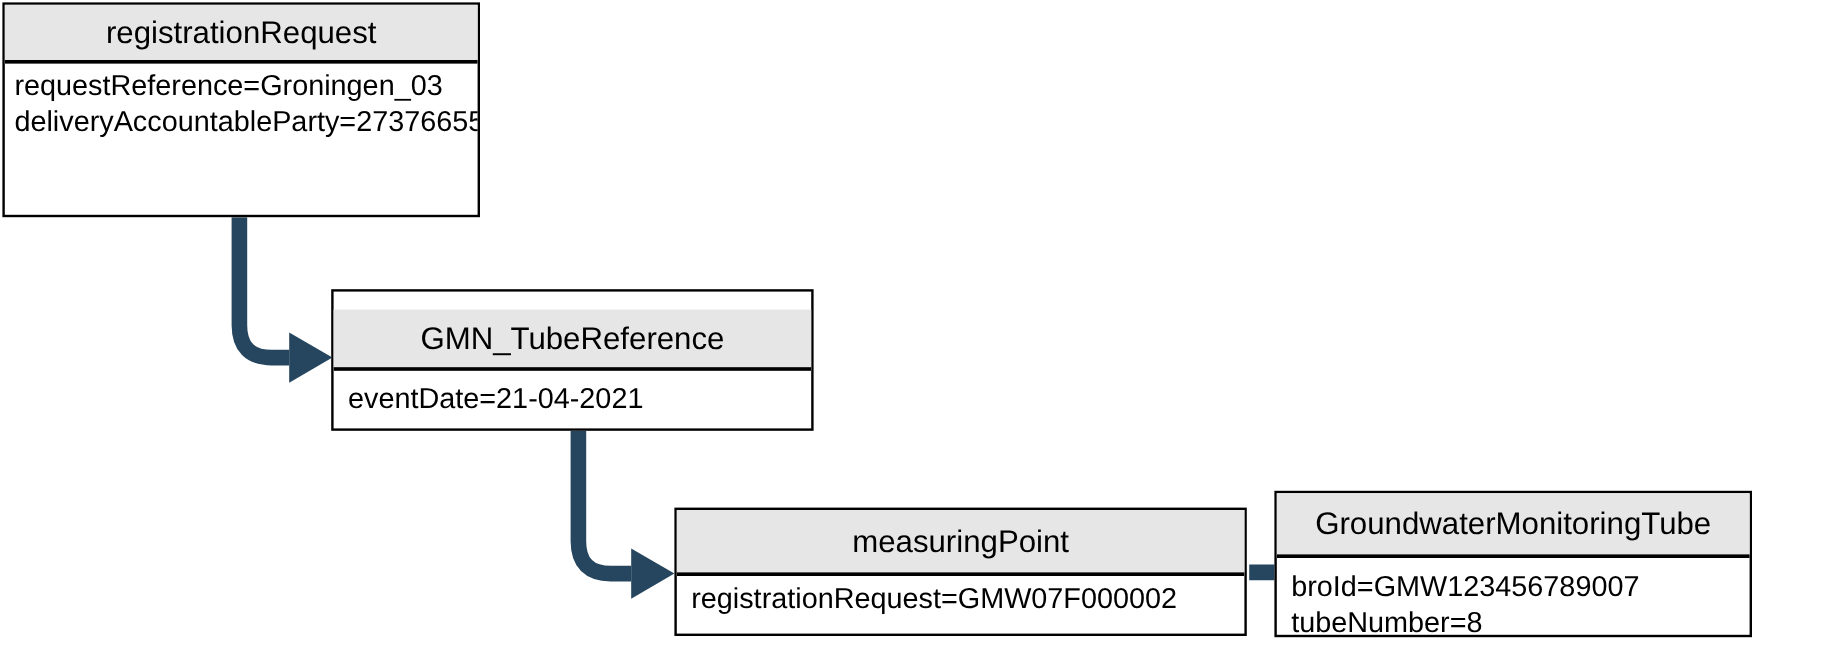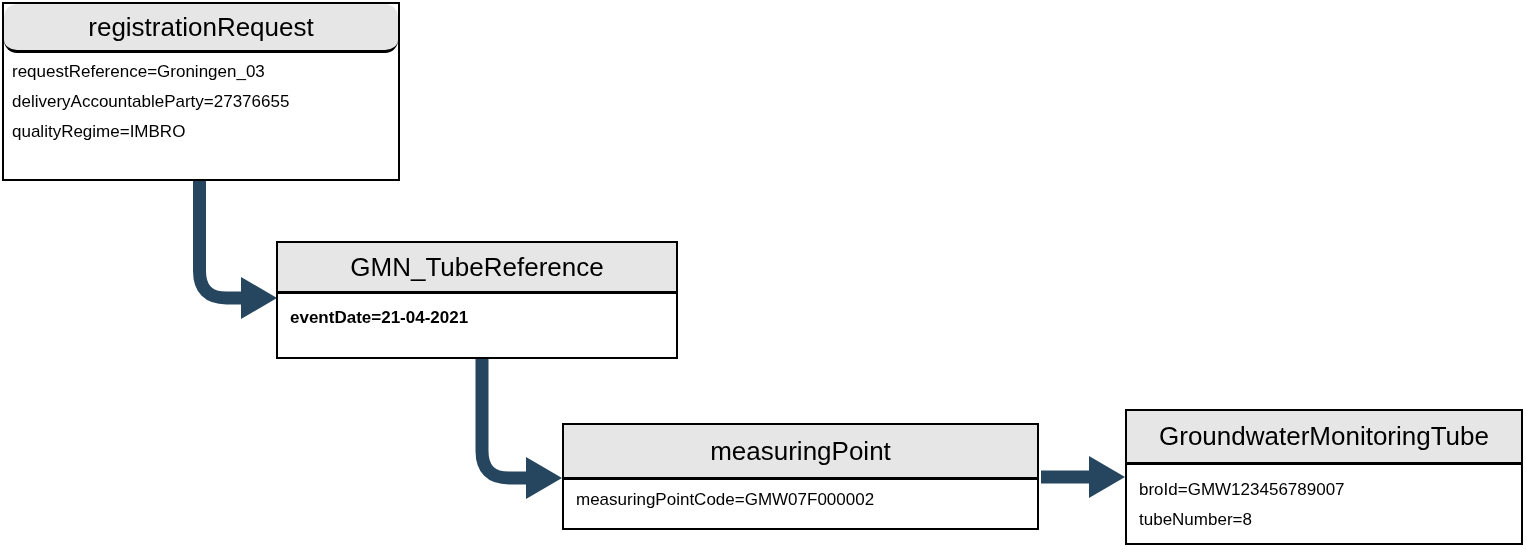--- a/index.html
+++ b/index.html
@@ -42,42 +42,42 @@
     align-items: center;
     justify-content: center;
     background: #E6E6E6;
     border-bottom: 3px solid #000000;
     font-size: 26px;
     color: #000000;
     white-space: nowrap;
     overflow: hidden;
   }
   .node-body {
-    font-size: 17px;
+    font-size: 24px;
     line-height: 30px;
     color: #000000;
     white-space: nowrap;
     overflow: hidden;
   }
   .node-field { white-space: nowrap; }
 
   
   .n-registration { left: 2px; top: 2px; width: 398px; height: 179px; }
-  .n-registration .node-header { height: 46px; border-radius: 13px; }
+  .n-registration .node-header { height: 46px; }
   .n-registration .node-body   { padding: 4px 8px; }
 
   .n-tuberef { left: 276px; top: 241px; width: 402px; height: 118px; }
-  .n-tuberef .node-header { height: 48px; }
-  .n-tuberef .node-body   { padding: 9px 12px; font-weight: bold; }
+  .n-tuberef .node-header { height: 48px; margin-top: 15px; }
+  .n-tuberef .node-body   { padding: 9px 12px; }
 
   .n-measuringpoint { left: 562px; top: 423px; width: 477px; height: 107px; }
   .n-measuringpoint .node-header { height: 52px; text-align: center; }
   .n-measuringpoint .node-body   { padding: 5px 12px; }
 
-  .n-gwtube { left: 1125px; top: 409px; width: 398px; height: 136px; }
+  .n-gwtube { left: 1062px; top: 409px; width: 398px; height: 122px; }
   .n-gwtube .node-header { height: 51px; }
   .n-gwtube .node-body   { padding: 10px 12px; }
 </style>
 </head>
 <body>
 
 <div class="canvas">
 
   <svg class="edges" width="1526" height="556" viewBox="0 0 1526 556">
 
@@ -89,35 +89,34 @@
 
     <path d="M1041 477 L1089 477" stroke="#25465E"></path>
     <polygon points="1089,456 1089,498 1125,477" fill="#25465E"></polygon>
   </svg>
 
   <div class="node n-registration">
     <div class="node-header">registrationRequest</div>
     <div class="node-body">
       <div class="node-field">requestReference=Groningen_03</div>
       <div class="node-field">deliveryAccountableParty=27376655</div>
-      <div class="node-field">qualityRegime=IMBRO</div>
     </div>
   </div>
 
   <div class="node n-tuberef">
     <div class="node-header">GMN_TubeReference</div>
     <div class="node-body">
       <div class="node-field">eventDate=21-04-2021</div>
     </div>
   </div>
 
   <div class="node n-measuringpoint">
     <div class="node-header">measuringPoint</div>
     <div class="node-body">
-      <div class="node-field">measuringPointCode=GMW07F000002</div>
+      <div class="node-field">registrationRequest=GMW07F000002</div>
     </div>
   </div>
 
   <div class="node n-gwtube">
     <div class="node-header">GroundwaterMonitoringTube</div>
     <div class="node-body">
       <div class="node-field">broId=GMW123456789007</div>
       <div class="node-field">tubeNumber=8</div>
     </div>
   </div>

